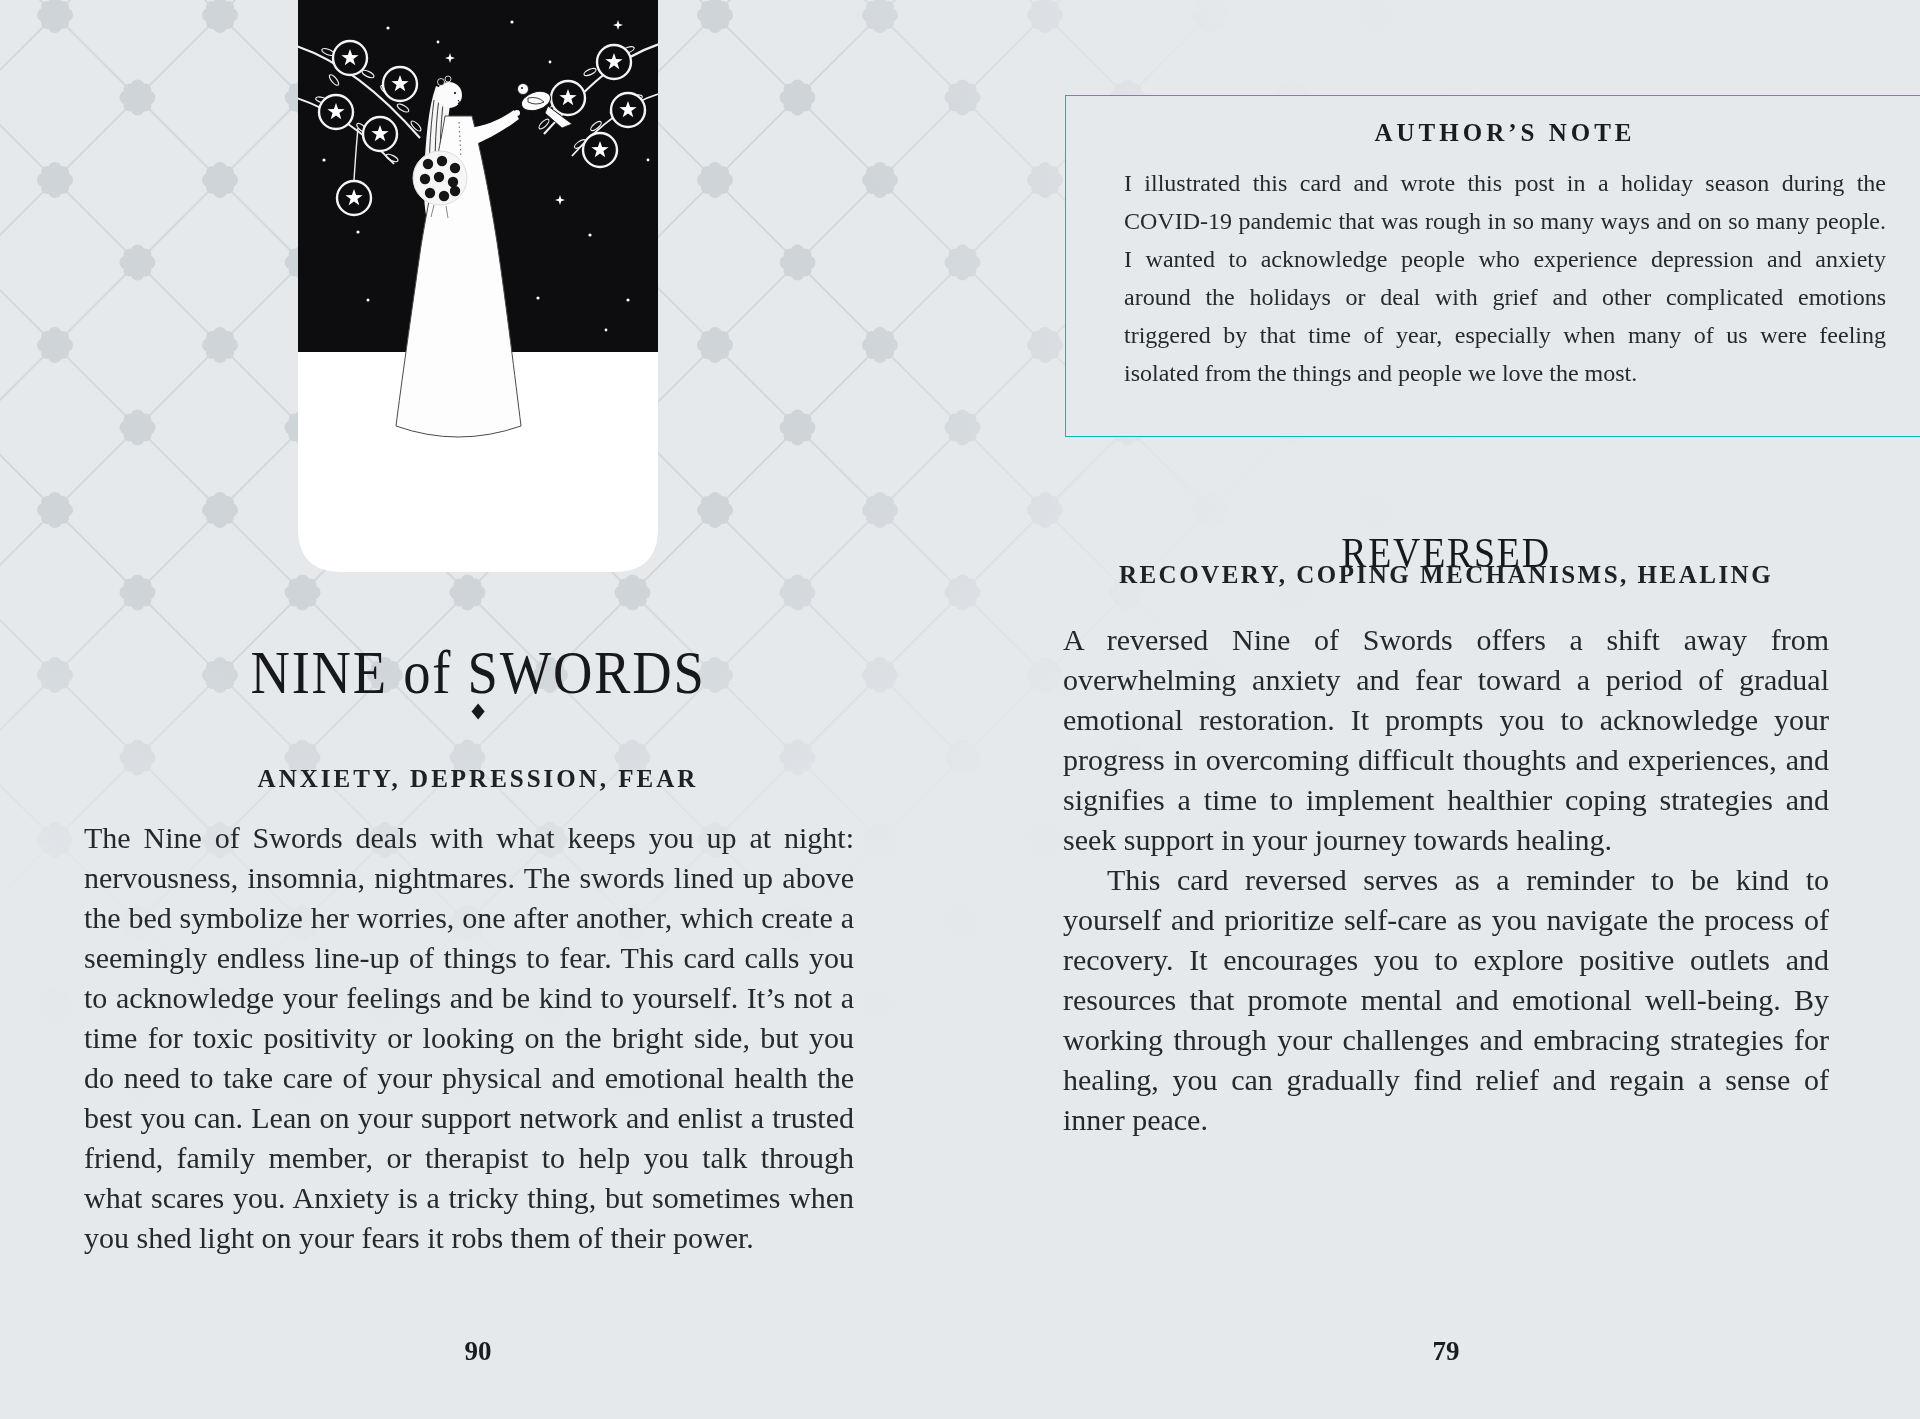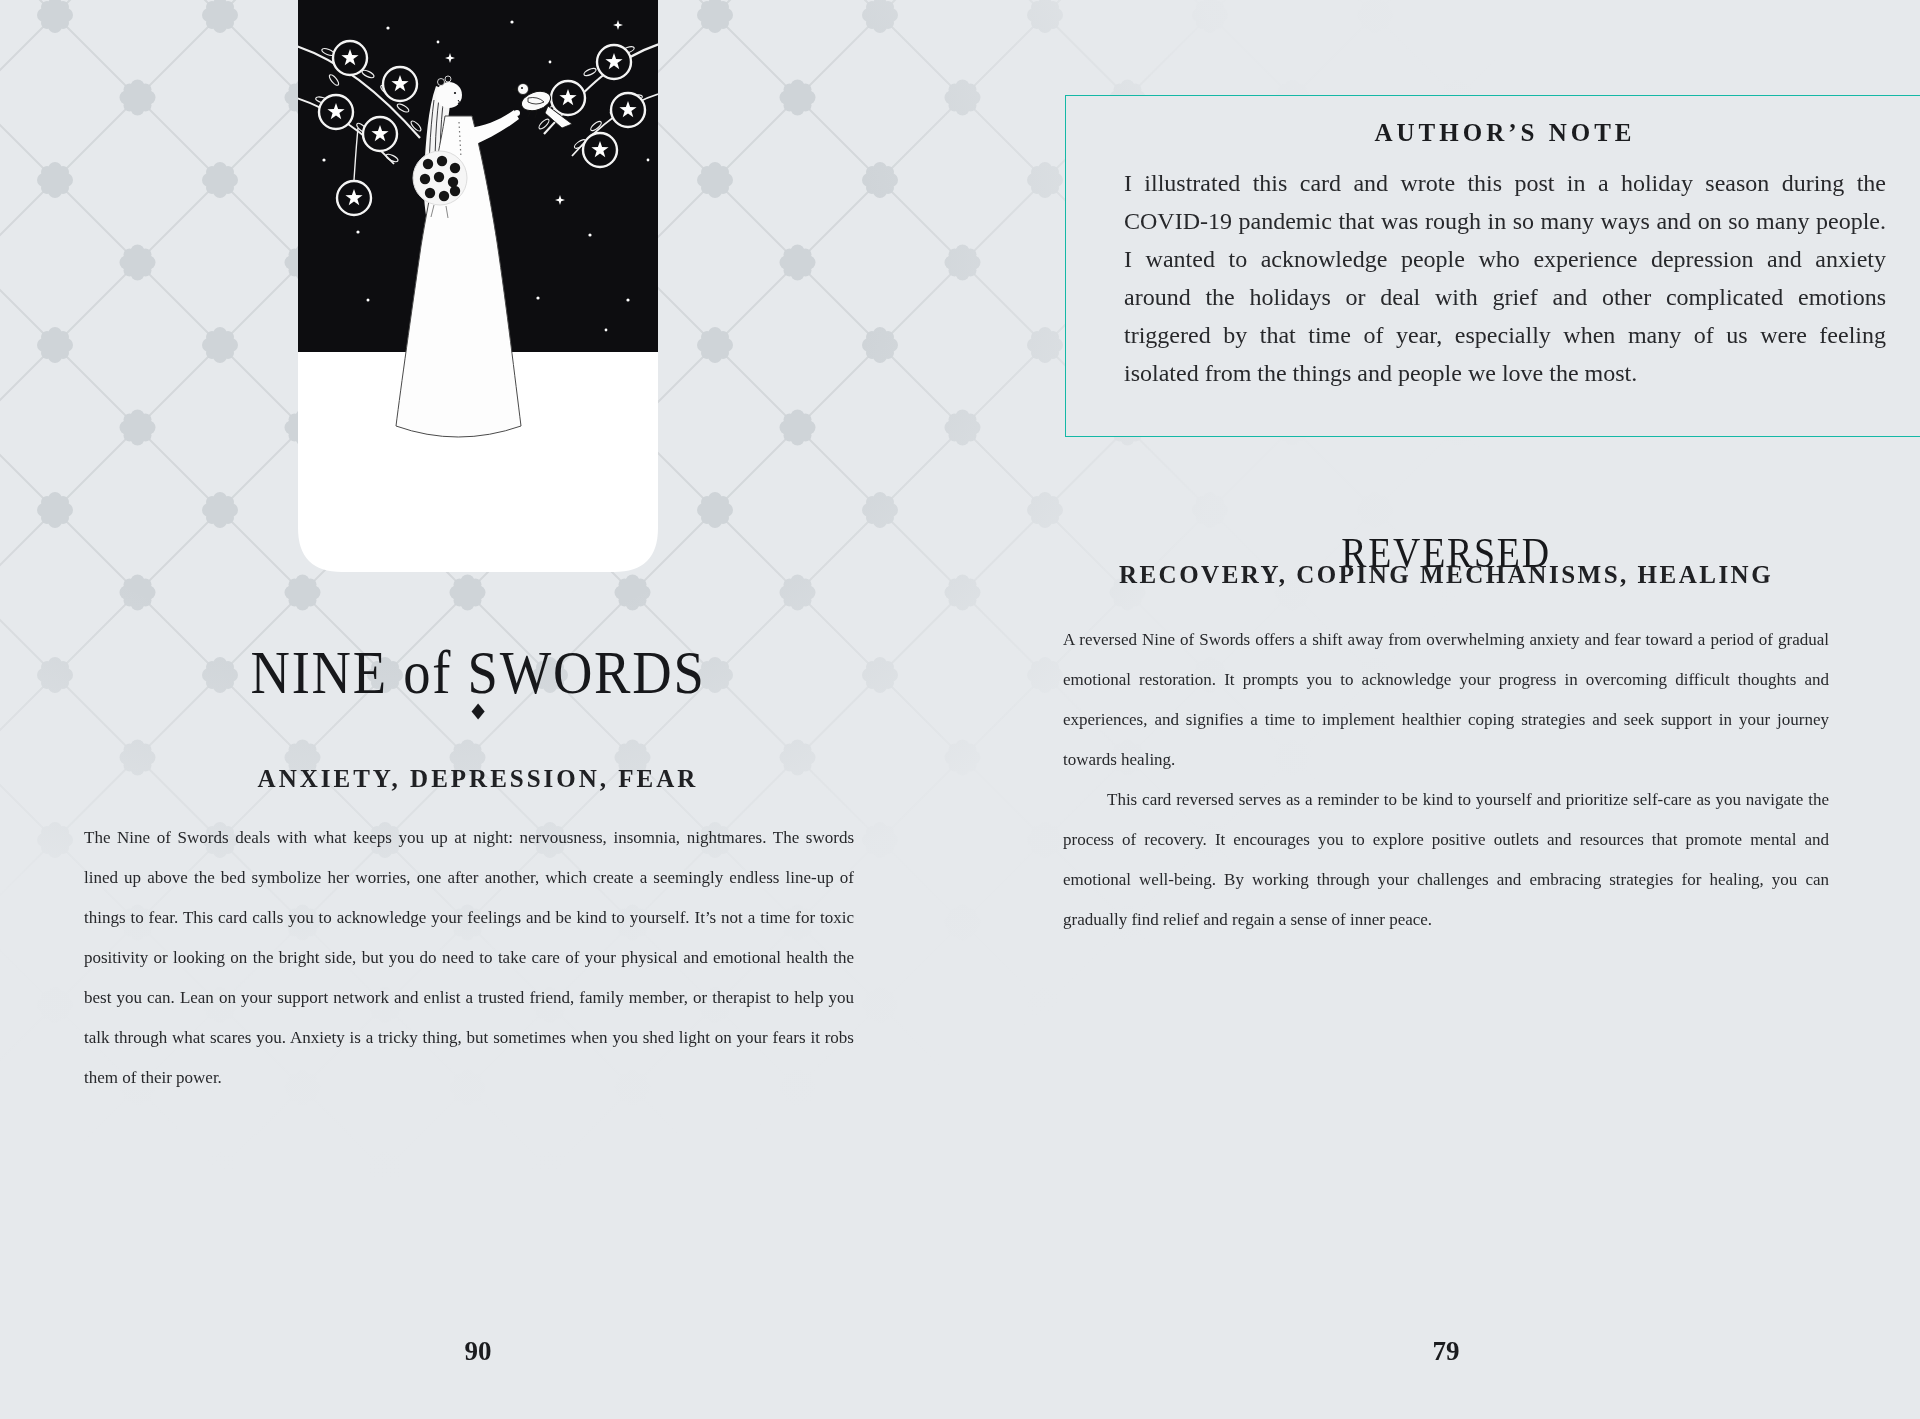--- a/index.html
+++ b/index.html
@@ -27,21 +27,21 @@
   }
   .divider{left:93px;top:700px;width:770px;text-align:center;
     font-size:21px;color:#17181b;line-height:1;}
   .divider span{display:inline-block;transform:scaleX(.82);}
   .kw{
     text-align:center;font-weight:700;letter-spacing:3px;color:#202124;
     font-size:25px;line-height:1.2;
   }
   .kw-left{left:93px;top:764px;width:770px;}
   .body-text{
-    font-size:17px;line-height:40px;text-align:justify;color:#27282b;
+    font-size:30px;line-height:40px;text-align:justify;color:#27282b;
   }
   .body-left{left:84px;top:818px;width:770px;}
   .pagenum{font-size:27px;font-weight:700;text-align:center;color:#1b1c1f;}
   .pn-left{left:93px;top:1336px;width:770px;}
 
   
   .note-box{
     left:1065px;top:95px;width:880px;box-sizing:border-box;
     border:1px solid #14b8a6;background:#e6e9ec;
     padding:22px 42px 28px 42px;

